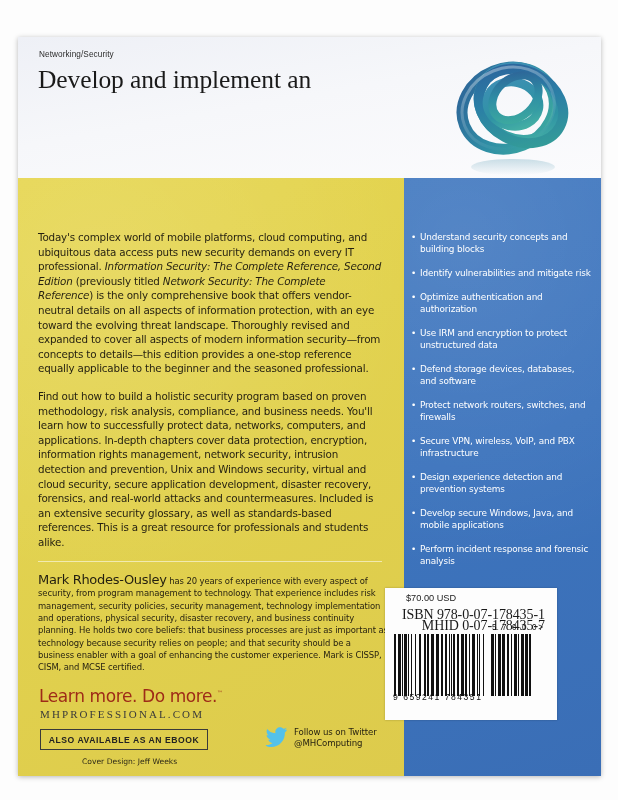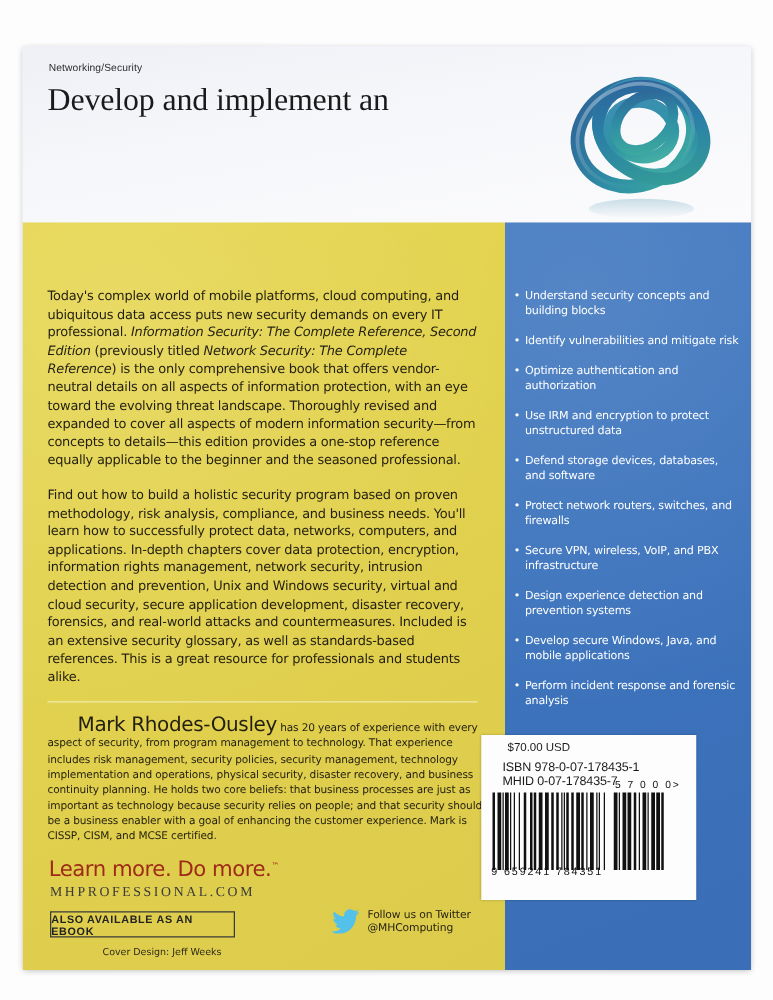--- a/index.html
+++ b/index.html
@@ -124,23 +124,22 @@
     left: 20px;
     top: 396px;
     width: 350px;
     color: #231f10;
     font-size: 8.45px;
     line-height: 12.35px;
     font-family: "DejaVu Sans", sans-serif;
     letter-spacing: -0.1px;
   }
   .bio .author-name {
-    font-size: 16px;
+    font-size: 13px;
     letter-spacing: -0.3px;
-    margin-left: 24px;
   }
 
   
   .learnmore {
     position: absolute;
     left: 21px;
     top: 508px;
     font-size: 17px;
     color: #9e2b18;
     font-family: "DejaVu Sans", sans-serif;
@@ -157,21 +156,21 @@
     top: 530px;
     font-size: 11px;
     color: #3a3a3a;
     letter-spacing: 2.1px;
     font-family: Liberation Serif, serif;
   }
   .ebook-box {
     position: absolute;
     left: 22px;
     top: 551px;
-    width: 148px;
+    width: 168px;
     height: 21px;
     border: 1.4px solid #3a3a3a;
     box-sizing: border-box;
     display: flex;
     align-items: center;
     justify-content: center;
   }
   .ebook-box span {
     font-size: 8.6px;
     font-weight: bold;
@@ -244,25 +243,26 @@
     top: 5px;
     font-size: 9.2px;
     color: #1a1a1a;
     font-family: "Liberation Sans", sans-serif;
     margin-left: 12px;
   }
   .isbn-lines {
     position: absolute;
     left: 17px;
     top: 22px;
-    font-size: 10px;
+    font-size: 14px;
     line-height: 10.6px;
     color: #1a1a1a;
-    font-family: Liberation Sans, sans-serif;
+    font-family: Liberation Serif, serif;
     letter-spacing: -0.1px;
+    text-align: right;
   }
   .bars-main {
     position: absolute;
     left: 9px;
     top: 46px;
     width: 90px;
     height: 62px;
   }
   .bars-side {
     position: absolute;

